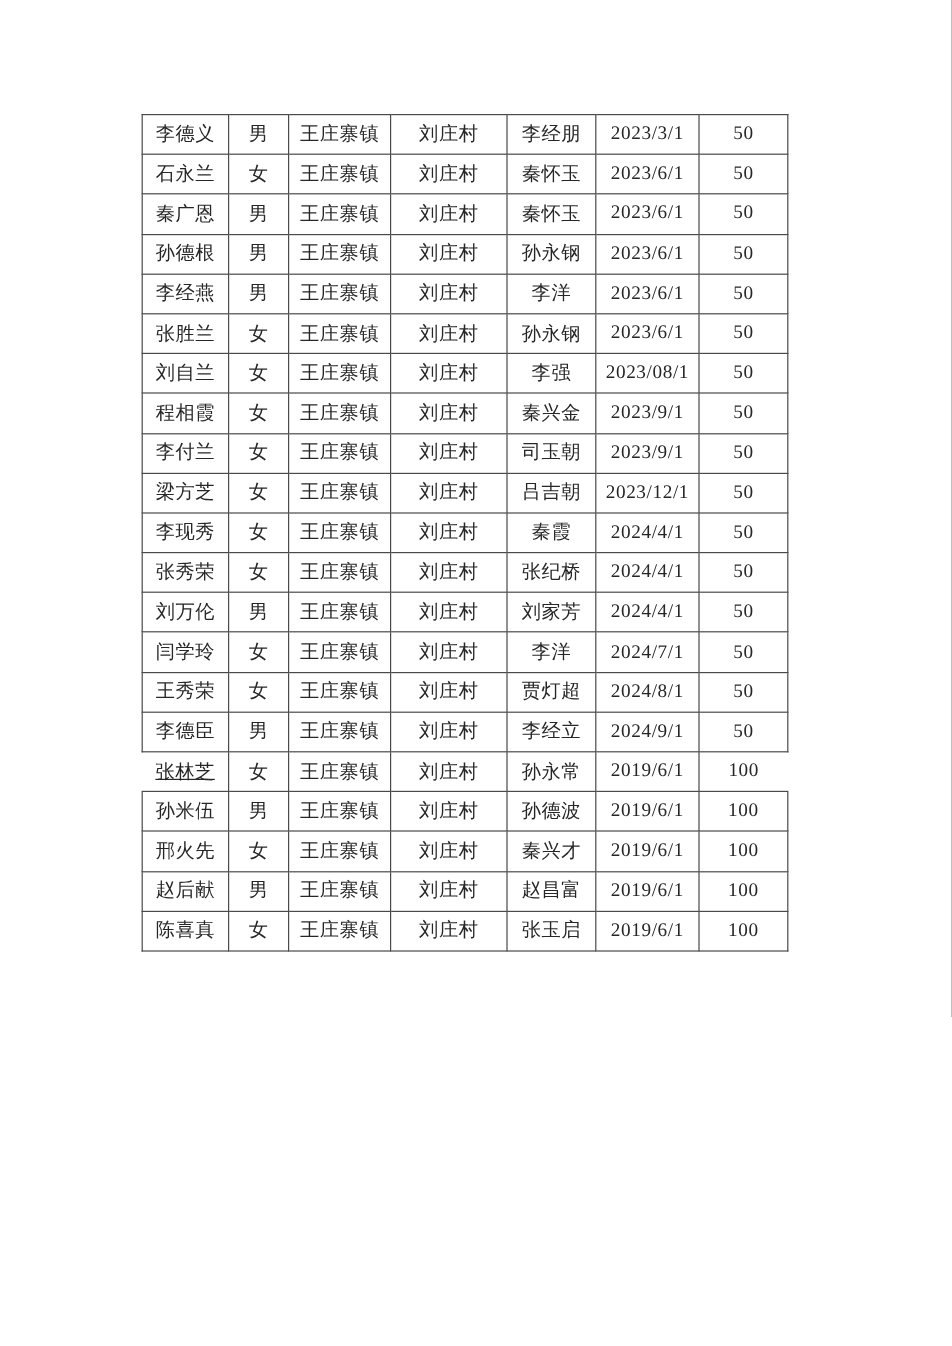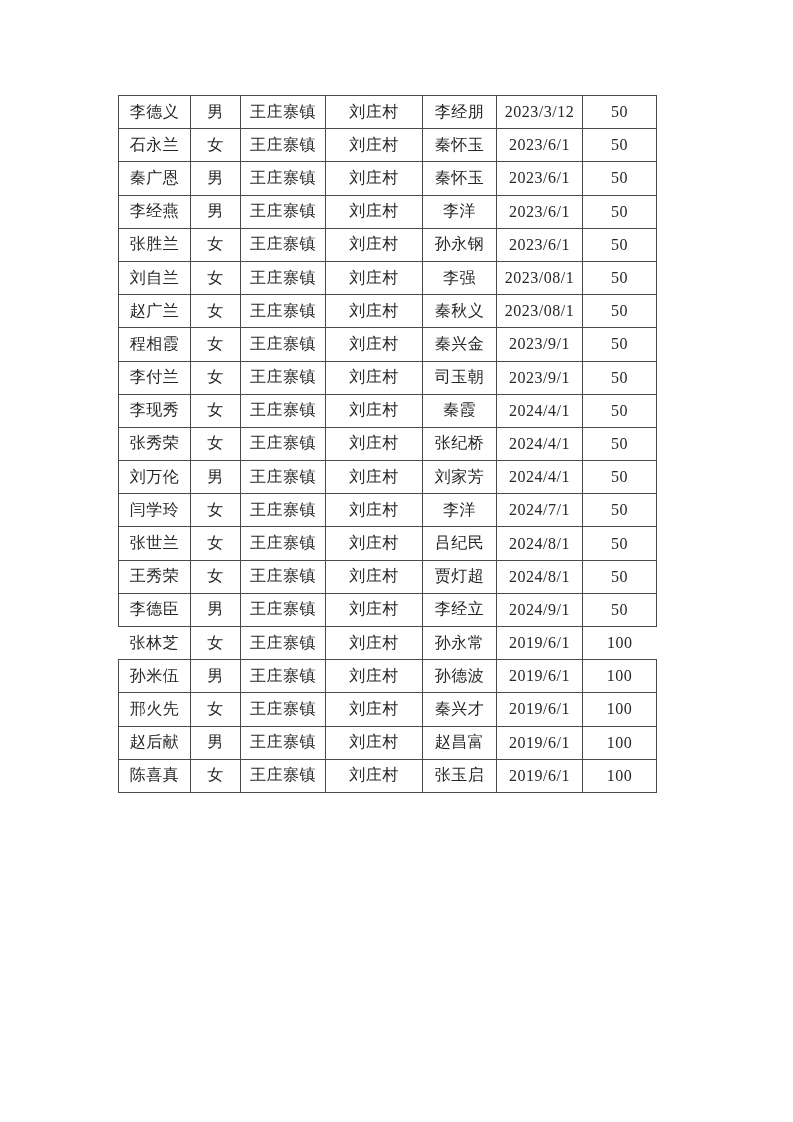--- a/index.html
+++ b/index.html
@@ -26,21 +26,21 @@
     padding: 0 2px;
     text-align: center;
     vertical-align: middle;
     font-size: 16px;
     color: #262626;
     letter-spacing: 0.5px;
     white-space: nowrap;
     overflow: hidden;
   }
   
-  tr.no-sides td:first-child { border-left-style: hidden; }
+  tr.no-sides td:first-child { border-left-style: hidden; text-decoration: underline; }
   tr.no-sides td:last-child  { border-right-style: hidden; }
 
   col.c-name    { width: 72px; }
   col.c-gender  { width: 50px; }
   col.c-town    { width: 85px; }
   col.c-village { width: 97px; }
   col.c-contact { width: 74px; }
   col.c-date    { width: 86px; }
   col.c-amount  { width: 74px; }
 </style>
@@ -58,38 +58,47 @@
       <col class="c-date">
       <col class="c-amount">
     </colgroup>
     <tbody>
         <tr>
           <td>李德义</td>
           <td>男</td>
           <td>王庄寨镇</td>
           <td>刘庄村</td>
           <td>李经朋</td>
-          <td>2023/3/12</td>
+          <td>2023/3/1</td>
           <td>50</td>
         </tr>
         <tr>
           <td>石永兰</td>
           <td>女</td>
           <td>王庄寨镇</td>
           <td>刘庄村</td>
           <td>秦怀玉</td>
           <td>2023/6/1</td>
           <td>50</td>
         </tr>
         <tr>
           <td>秦广恩</td>
           <td>男</td>
           <td>王庄寨镇</td>
           <td>刘庄村</td>
           <td>秦怀玉</td>
+          <td>2023/6/1</td>
+          <td>50</td>
+        </tr>
+        <tr>
+          <td>孙德根</td>
+          <td>男</td>
+          <td>王庄寨镇</td>
+          <td>刘庄村</td>
+          <td>孙永钢</td>
           <td>2023/6/1</td>
           <td>50</td>
         </tr>
         <tr>
           <td>李经燕</td>
           <td>男</td>
           <td>王庄寨镇</td>
           <td>刘庄村</td>
           <td>李洋</td>
           <td>2023/6/1</td>
@@ -107,47 +116,47 @@
         <tr>
           <td>刘自兰</td>
           <td>女</td>
           <td>王庄寨镇</td>
           <td>刘庄村</td>
           <td>李强</td>
           <td>2023/08/1</td>
           <td>50</td>
         </tr>
         <tr>
-          <td>赵广兰</td>
-          <td>女</td>
-          <td>王庄寨镇</td>
-          <td>刘庄村</td>
-          <td>秦秋义</td>
-          <td>2023/08/1</td>
-          <td>50</td>
-        </tr>
-        <tr>
           <td>程相霞</td>
           <td>女</td>
           <td>王庄寨镇</td>
           <td>刘庄村</td>
           <td>秦兴金</td>
           <td>2023/9/1</td>
           <td>50</td>
         </tr>
         <tr>
           <td>李付兰</td>
           <td>女</td>
           <td>王庄寨镇</td>
           <td>刘庄村</td>
           <td>司玉朝</td>
           <td>2023/9/1</td>
           <td>50</td>
         </tr>
         <tr>
+          <td>梁方芝</td>
+          <td>女</td>
+          <td>王庄寨镇</td>
+          <td>刘庄村</td>
+          <td>吕吉朝</td>
+          <td>2023/12/1</td>
+          <td>50</td>
+        </tr>
+        <tr>
           <td>李现秀</td>
           <td>女</td>
           <td>王庄寨镇</td>
           <td>刘庄村</td>
           <td>秦霞</td>
           <td>2024/4/1</td>
           <td>50</td>
         </tr>
         <tr>
           <td>张秀荣</td>
@@ -167,29 +176,20 @@
           <td>2024/4/1</td>
           <td>50</td>
         </tr>
         <tr>
           <td>闫学玲</td>
           <td>女</td>
           <td>王庄寨镇</td>
           <td>刘庄村</td>
           <td>李洋</td>
           <td>2024/7/1</td>
-          <td>50</td>
-        </tr>
-        <tr>
-          <td>张世兰</td>
-          <td>女</td>
-          <td>王庄寨镇</td>
-          <td>刘庄村</td>
-          <td>吕纪民</td>
-          <td>2024/8/1</td>
           <td>50</td>
         </tr>
         <tr>
           <td>王秀荣</td>
           <td>女</td>
           <td>王庄寨镇</td>
           <td>刘庄村</td>
           <td>贾灯超</td>
           <td>2024/8/1</td>
           <td>50</td>

